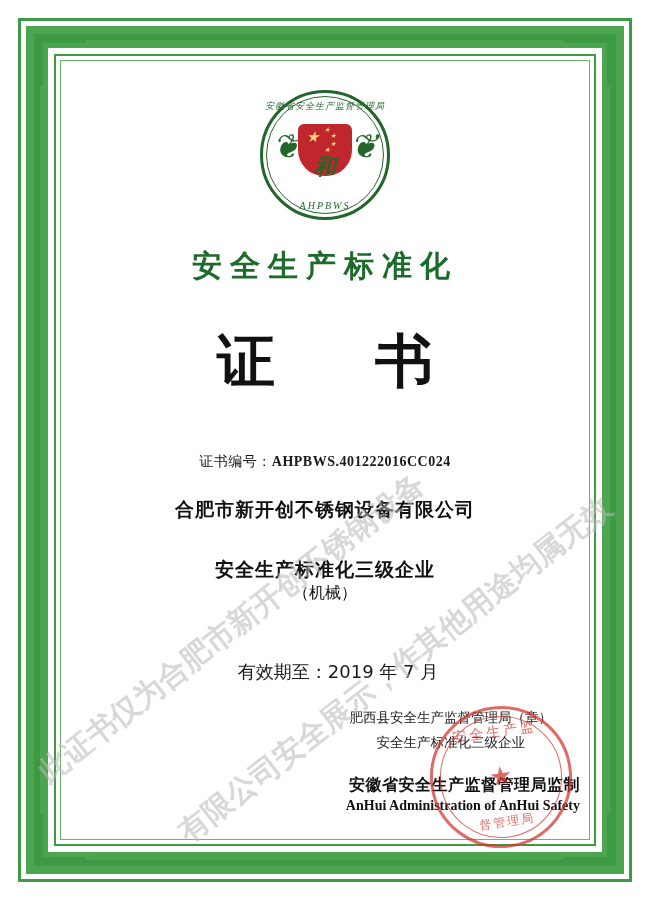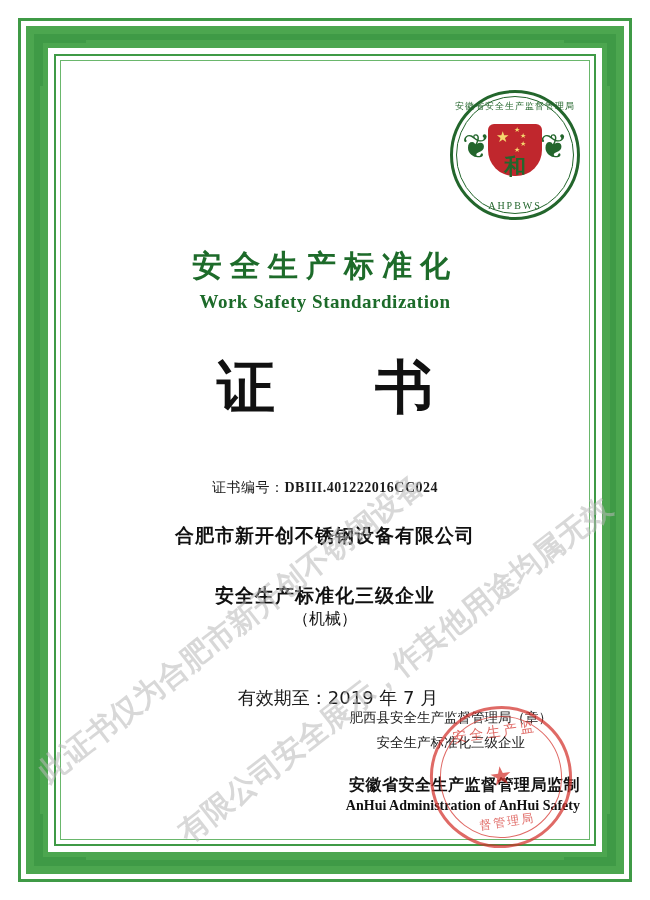--- a/index.html
+++ b/index.html
@@ -94,21 +94,22 @@
     top: 68px;
     right: 70px;
     bottom: 68px;
     text-align: center;
   }
 
   
   .emblem-wrap {
     margin-top: 22px;
     display: flex;
-    justify-content: flex-end;
+    justify-content: center;
+    font-style: italic;
   }
   .emblem {
     position: relative;
     width: 130px;
     height: 130px;
   }
   .emblem .ring {
     position: absolute;
     inset: 0;
     border-radius: 50%;
@@ -406,26 +407,25 @@
           <span class="star-s s2">★</span>
           <span class="star-s s3">★</span>
           <span class="star-s s4">★</span>
         </div>
         <div class="glyph">和</div>
         <div class="arc-bottom">AHPBWS</div>
       </div>
     </div>
 
     <div class="title-cn">安全生产标准化</div>
-    <div class="title-en">Work Safety Standardization</div>
 
     <div class="cert-word">证 书</div>
 
     <div class="field-number">
-      <span>证书编号：</span><span class="num">DBIII.401222016CC024</span>
+      <span>证书编号：</span><span class="num">AHPBWS.401222016CC024</span>
     </div>
 
     <div class="field-company">合肥市新开创不锈钢设备有限公司</div>
     <div class="field-level">安全生产标准化三级企业</div>
     <div class="field-category">（机械）</div>
 
     <div class="field-validity">
       <span>有效期至：</span><span>2019 年 7 月</span>
     </div>
 

